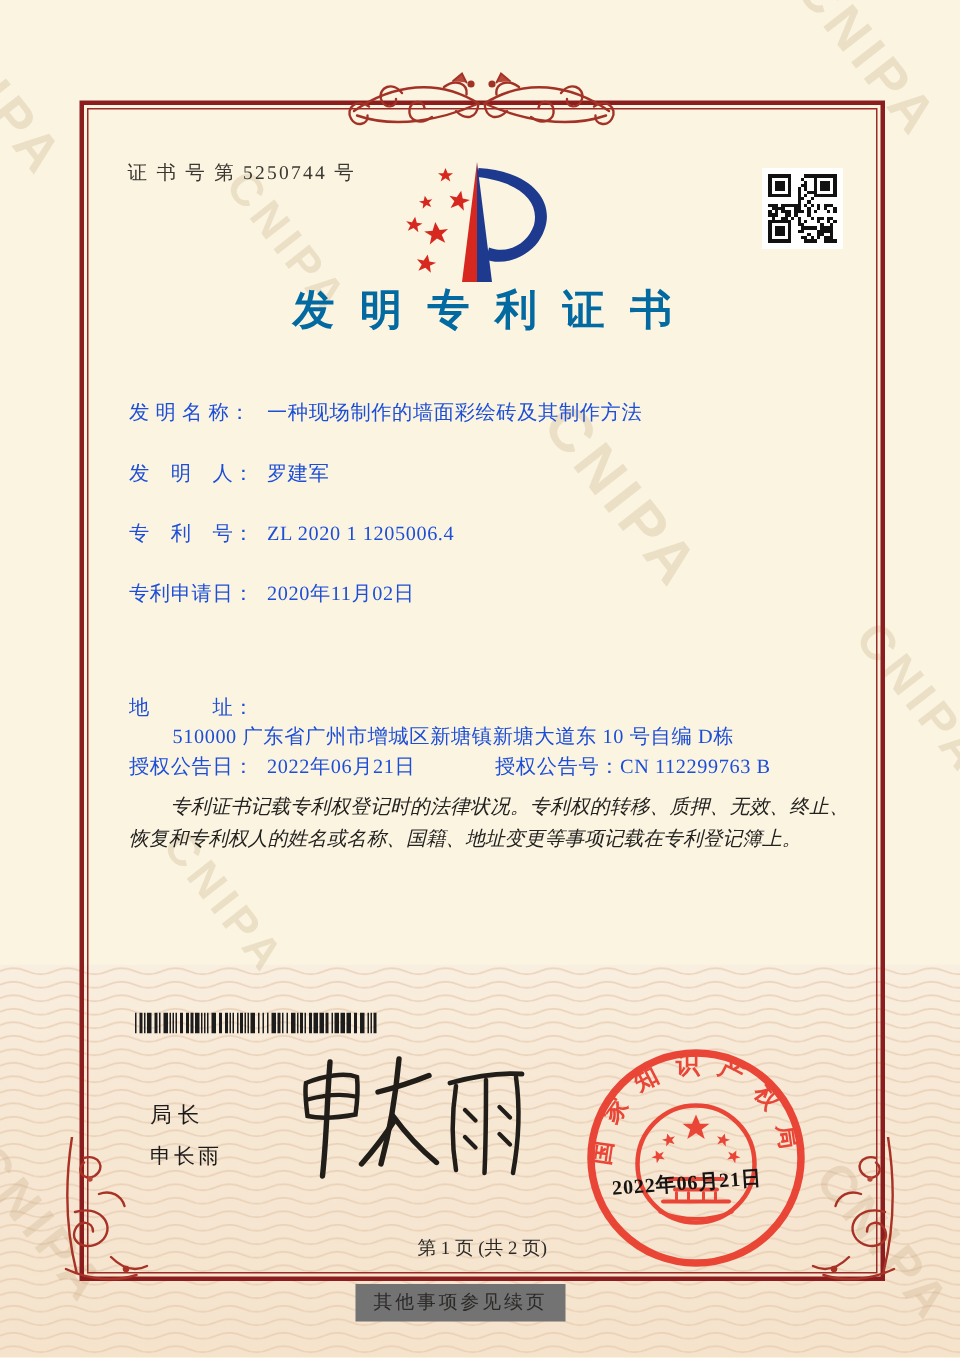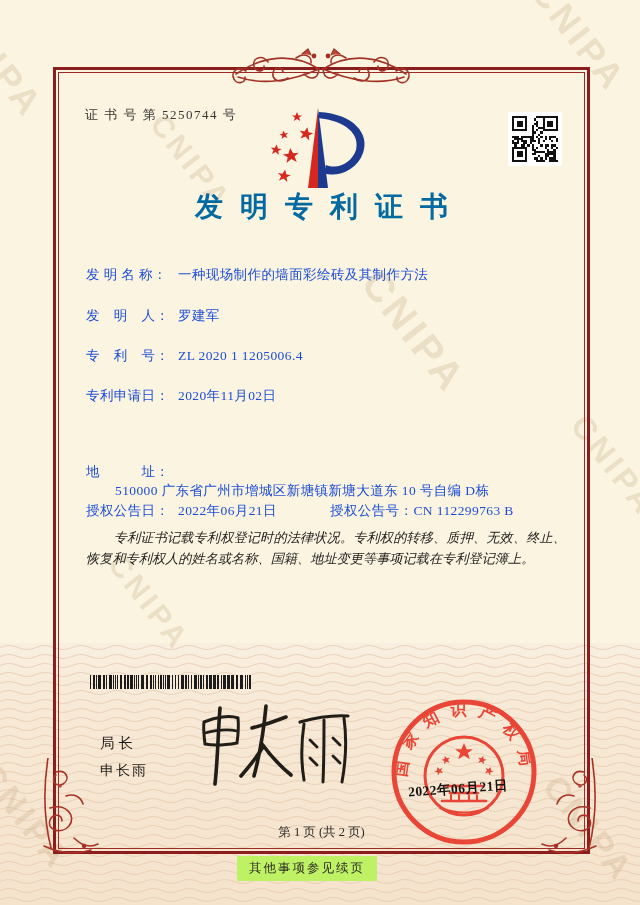--- a/index.html
+++ b/index.html
@@ -52,21 +52,21 @@
   #director-name{position:absolute;left:100px;top:762px;font-size:14px;color:#1d1b19;
                  letter-spacing:2px;z-index:5;}
   #signature{position:absolute;left:196px;top:700px;z-index:6;}
   #seal{position:absolute;left:384px;top:692px;z-index:5;}
   #seal-date{position:absolute;left:390px;top:780px;width:136px;font-size:13.5px;
              font-weight:bold;color:#161412;letter-spacing:.5px;text-align:center;
              transform:rotate(-4deg);z-index:7;}
   #page-info{position:absolute;left:53px;top:824px;width:537px;text-align:center;
              font-size:12.5px;color:#2c2a27;z-index:5;}
   #cont-note{position:absolute;left:307px;top:856px;transform:translateX(-50%);
-             background:#bef264;padding:4px 12px;font-size:12.5px;color:#2c2a27;
+             background:#737373;padding:4px 12px;font-size:12.5px;color:#2c2a27;
              letter-spacing:2px;z-index:5;white-space:nowrap;}
 </style>
 </head>
 <body>
 
 <div id="page">
 
   <svg id="waveband" width="640" height="262" viewBox="0 0 640 262">
     <defs>
       <pattern id="wv" width="36" height="9" patternUnits="userSpaceOnUse">

